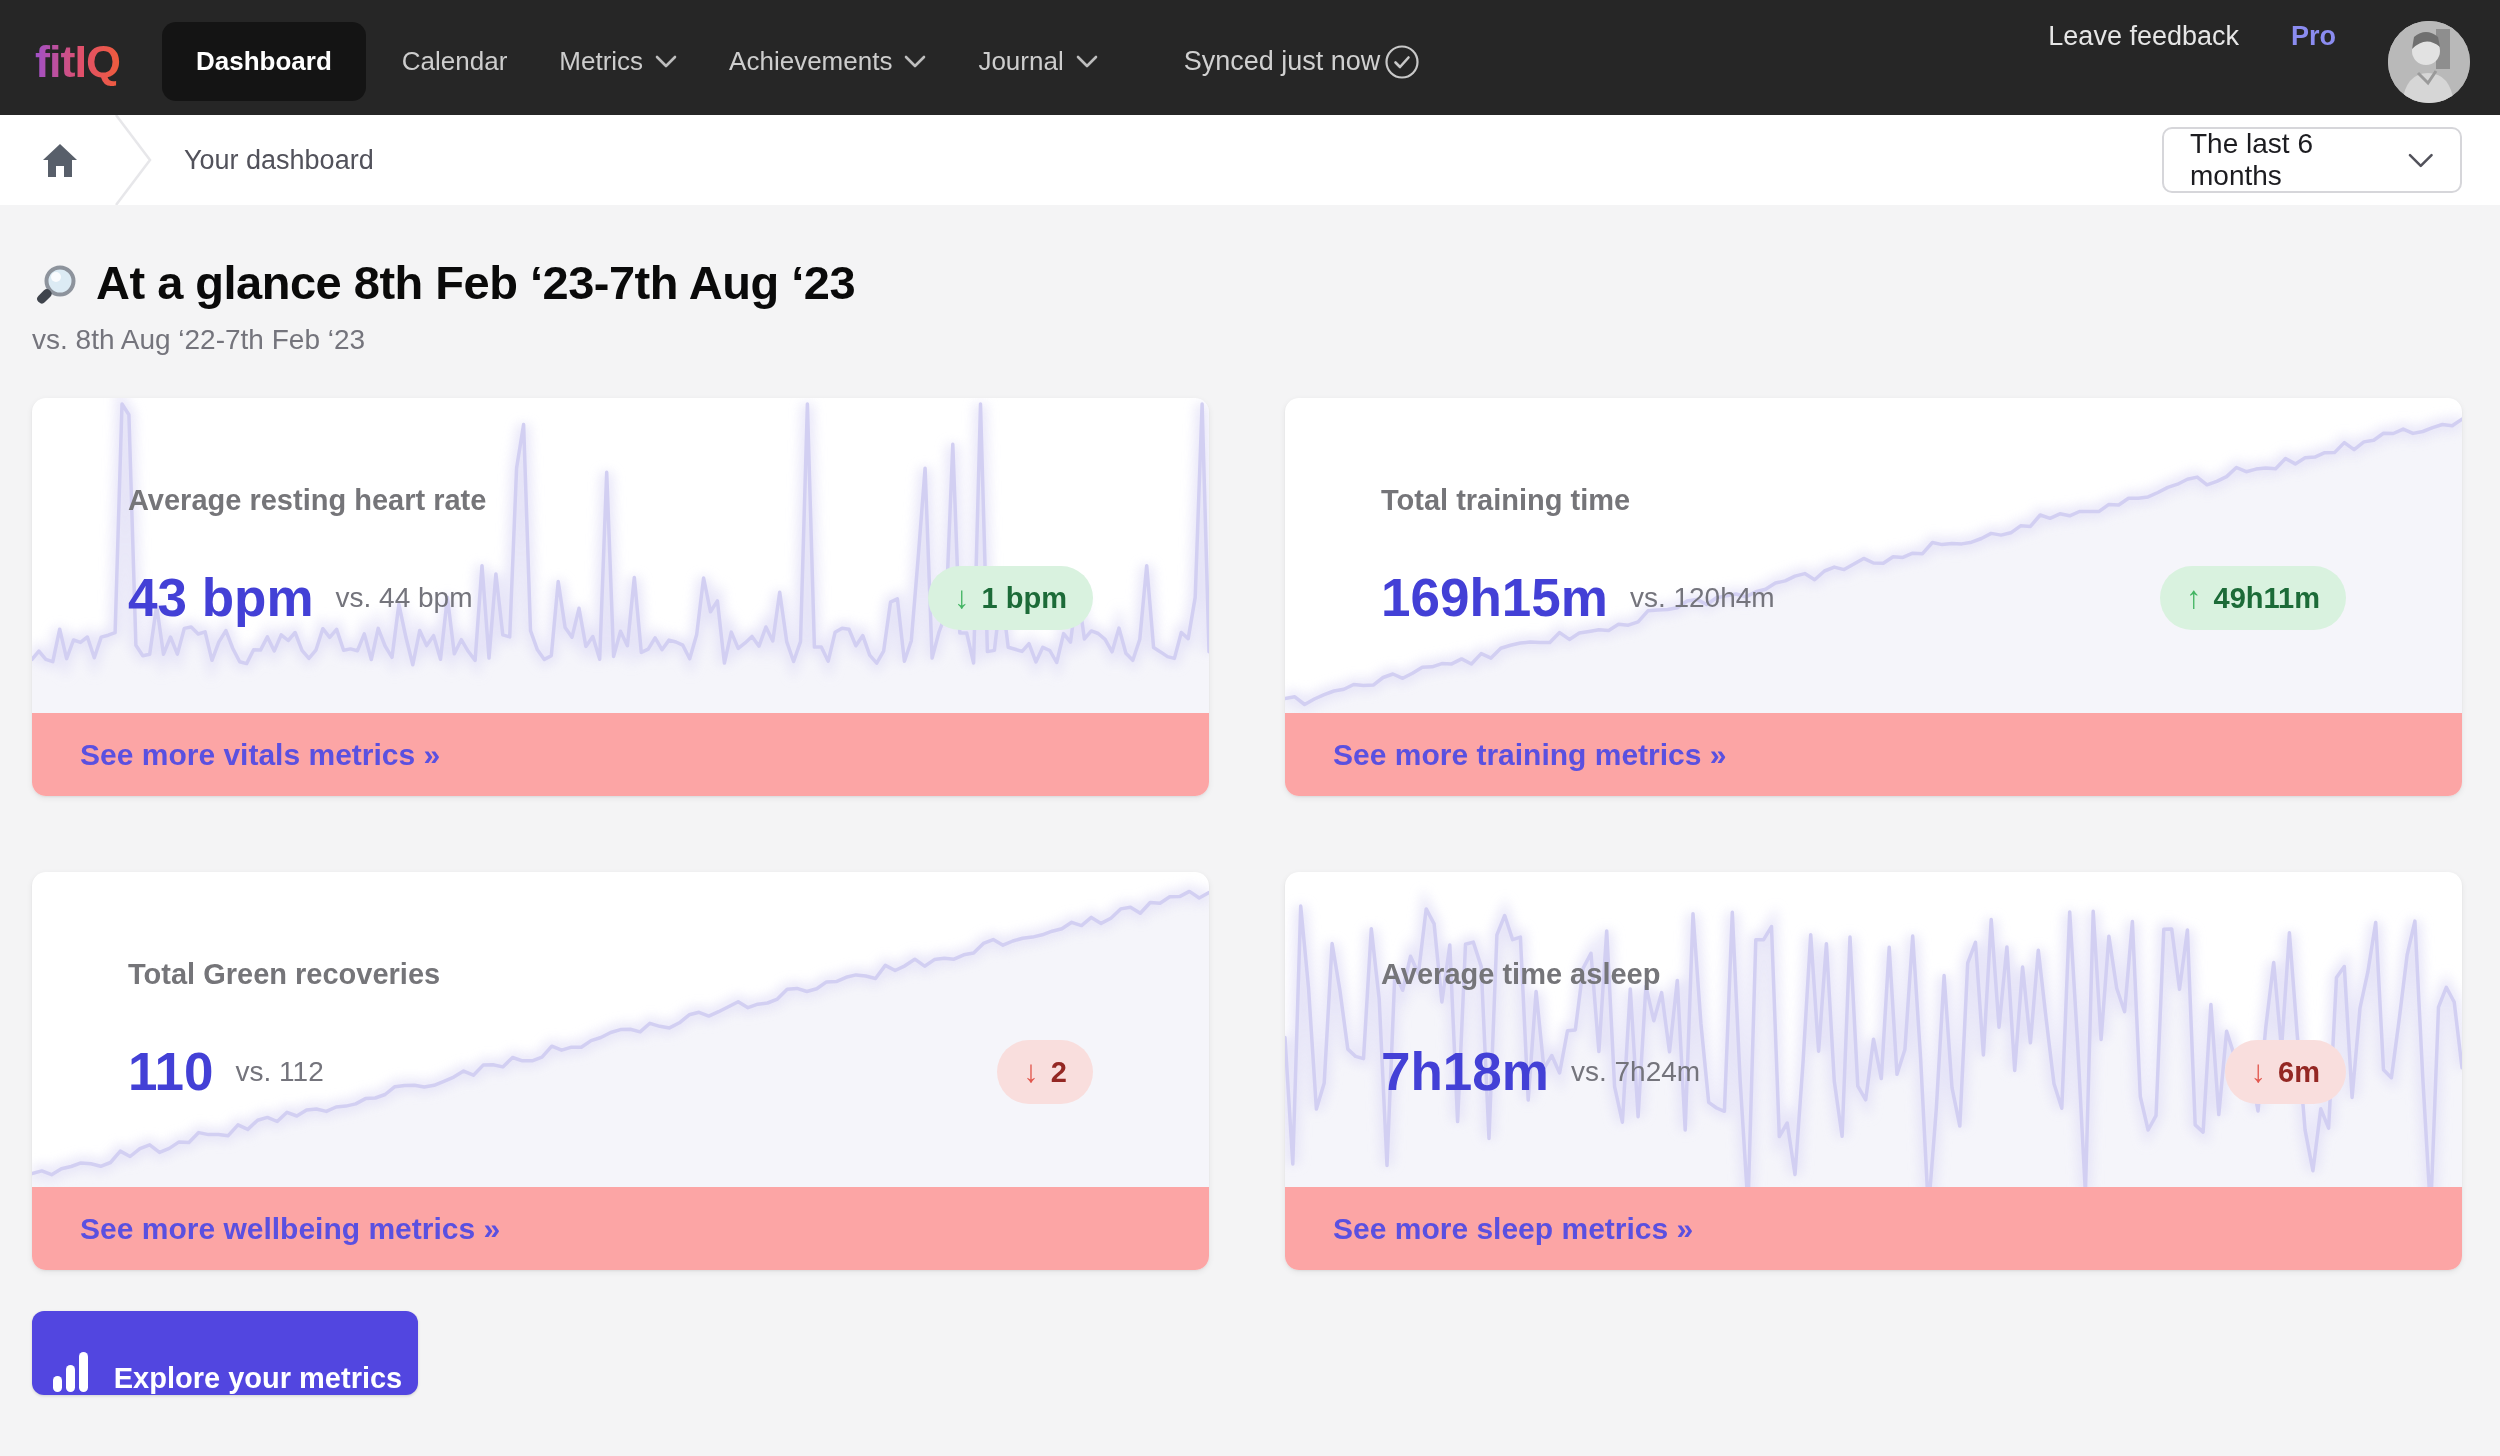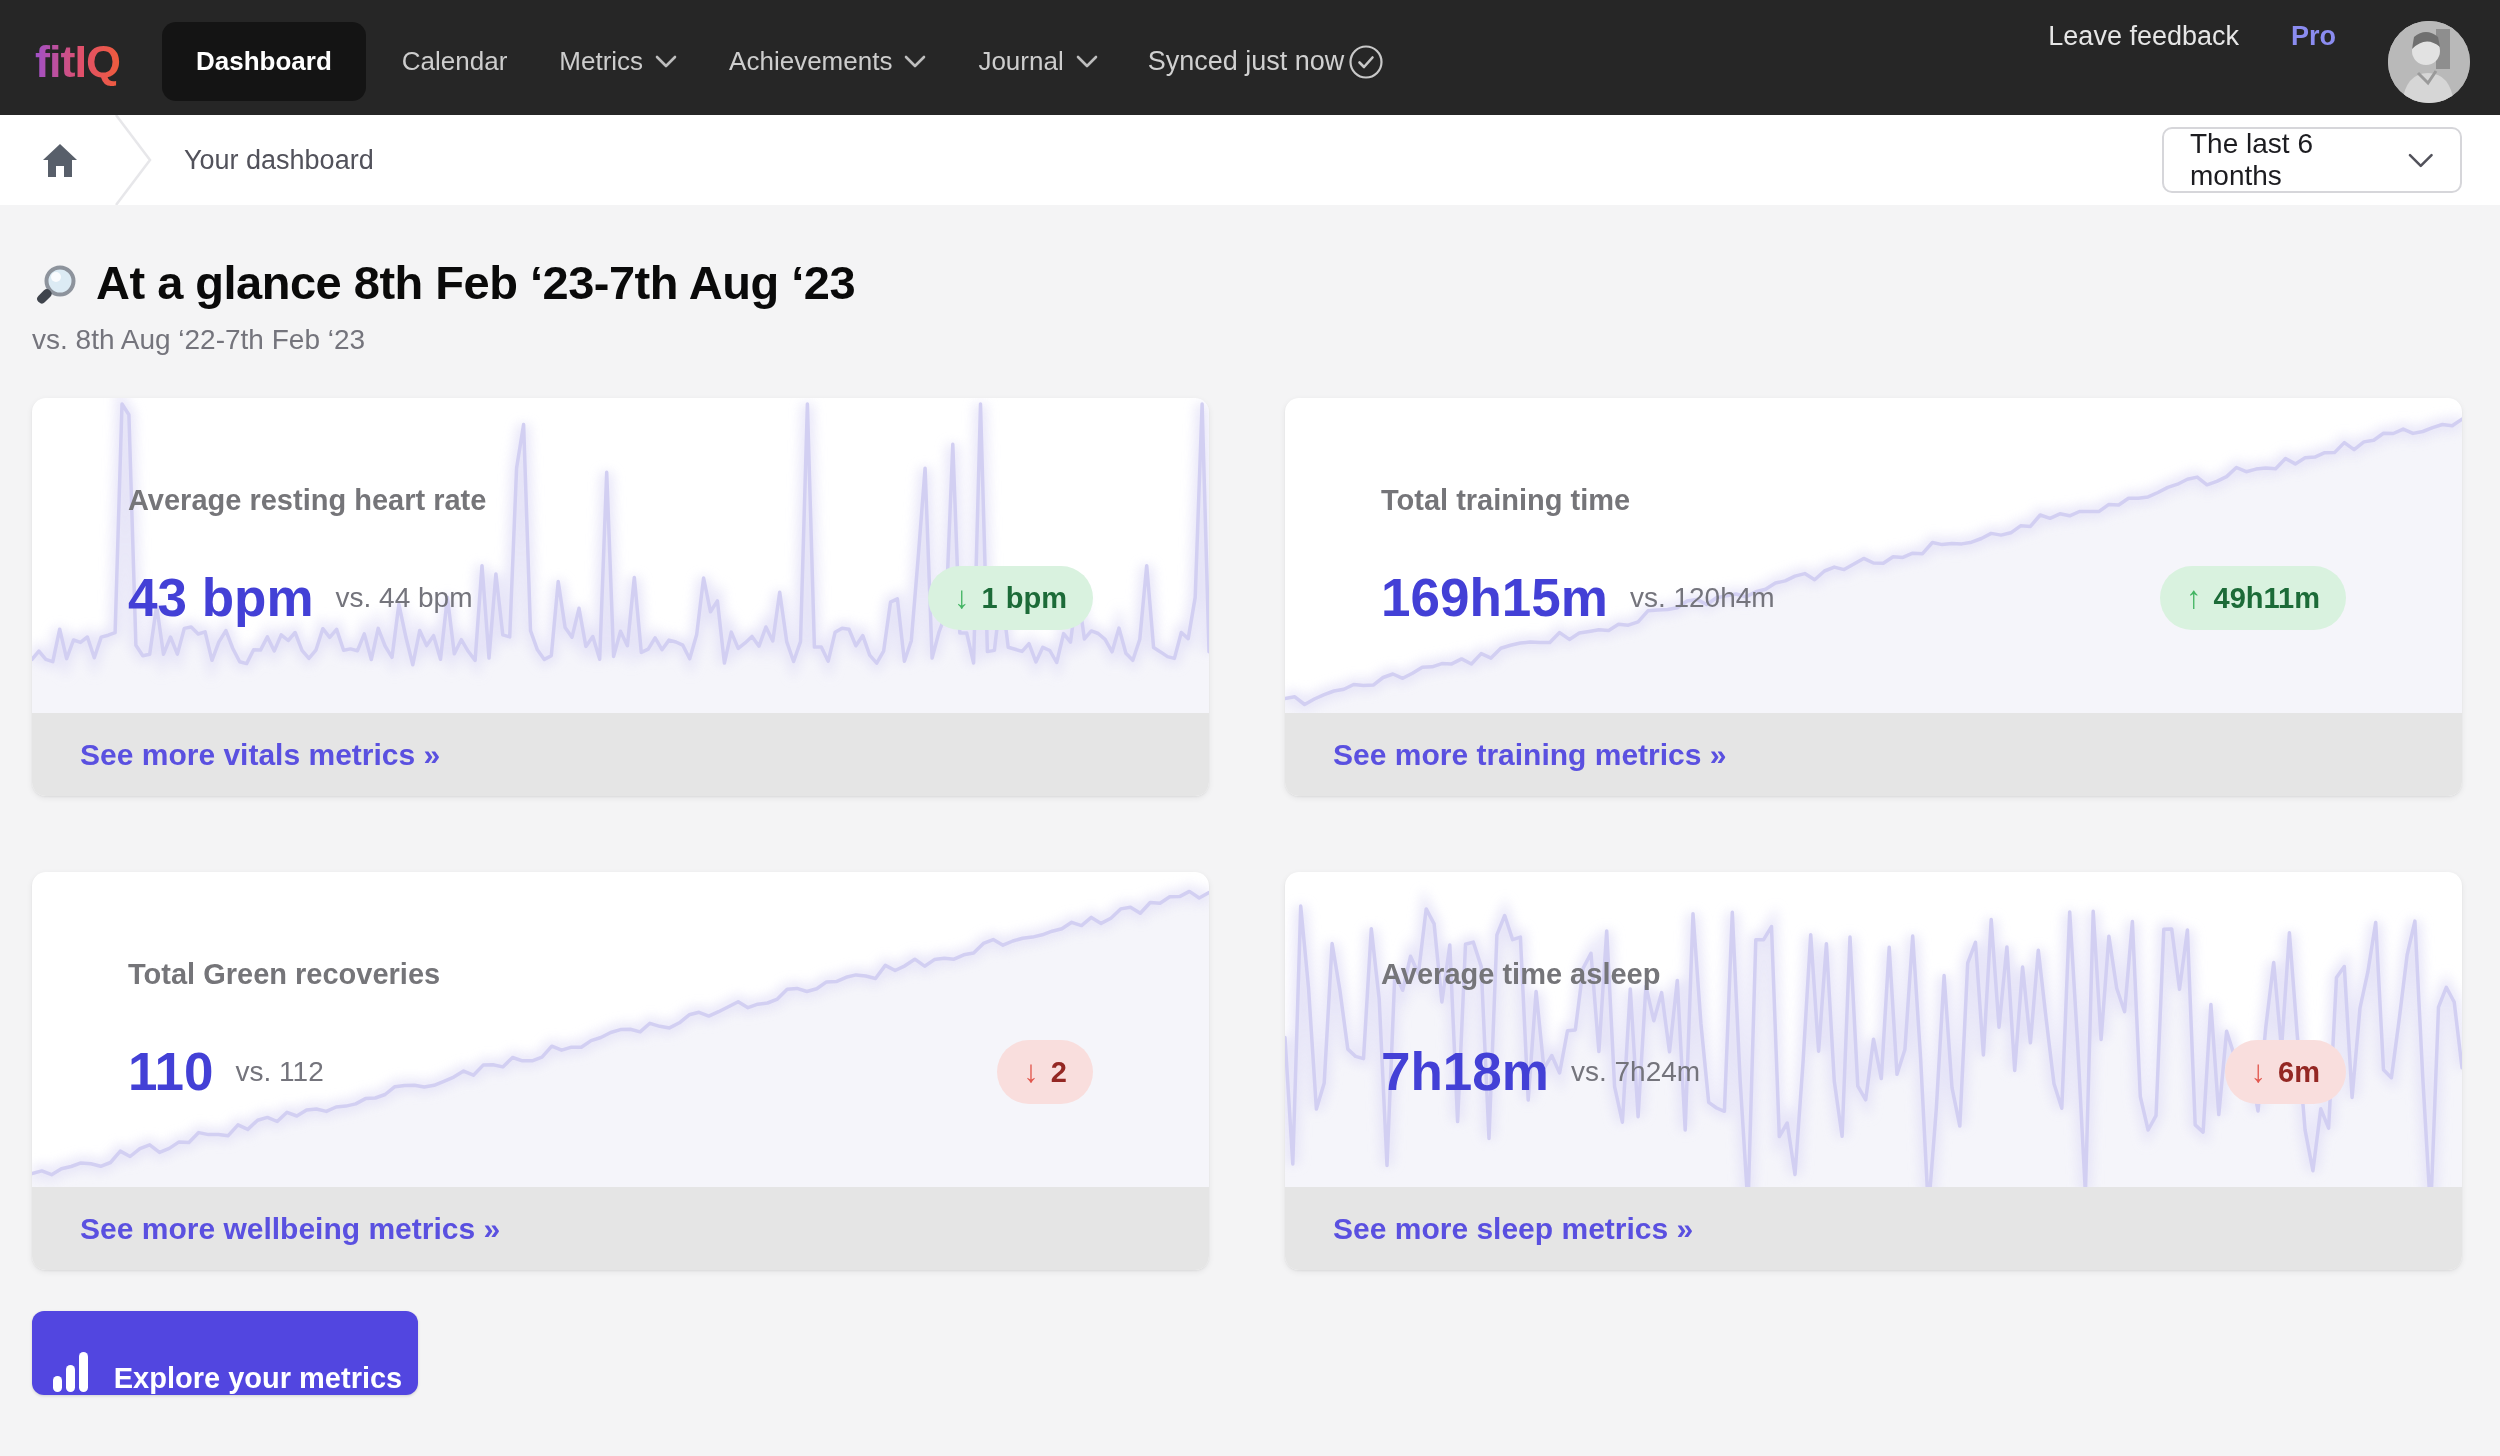--- a/index.html
+++ b/index.html
@@ -27,21 +27,21 @@
     font-size:26px; color:#cdcdcd; cursor:pointer;
     padding:0 16px; margin:16px 10px;
     display:flex; align-items:center; gap:12px; white-space:nowrap;
   }
   .nav-item.active {
     background:#141414; color:#ffffff; border-radius:14px;
     padding:24px 34px; font-weight:bold;
   }
   .chev-down { width:22px; height:13px; }
   .chev-down path { stroke:#bdbdbd; stroke-width:2.6; fill:none; stroke-linecap:round; stroke-linejoin:round; }
-  .sync { margin-left:24px; display:flex; align-items:center; gap:4px; color:#d0d0d0; font-size:27px; white-space:nowrap; }
+  .sync { margin-left:60px; display:flex; align-items:center; gap:4px; color:#d0d0d0; font-size:27px; white-space:nowrap; }
   .sync-icon { width:36px; height:36px; }
   .sync-icon circle { stroke:#c8c8c8; stroke-width:2.2; fill:none; }
   .sync-icon path { stroke:#c8c8c8; stroke-width:2.6; fill:none; stroke-linecap:round; stroke-linejoin:round; }
   .nav-right { margin-left:auto; display:flex; gap:52px; }
   .feedback { font-size:27px; color:#e6e6e6; cursor:pointer; white-space:nowrap; }
   .plan { font-size:27px; font-weight:bold; color:#8b8cf0; cursor:pointer; }
   .avatar {
     width:82px; height:82px; border-radius:50%; overflow:hidden; cursor:pointer;
     background:radial-gradient(circle at 38% 30%, #e9e9e9 0%, #c2c2c2 45%, #8f8f8f 80%, #707070 100%);
     position:relative;
@@ -95,21 +95,21 @@
     display:inline-flex; align-items:center; gap:12px;
     padding:0 26px; border-radius:32px; font-size:29px; font-weight:bold;
   }
   .badge .arrow { font-size:31px; font-weight:normal; }
   .badge.good { background:#d9f2df; color:#1c6b38; }
   .badge.good .arrow { color:#43b563; }
   .badge.bad { background:#f9dedd; color:#942723; }
   .badge.bad .arrow { color:#e2574e; }
   .card-footer {
     position:absolute; left:0; right:0; bottom:0; height:83px;
-    background:#e5e5e5; display:flex; align-items:center; padding:0 48px;
+    background:#fca5a5; display:flex; align-items:center; padding:0 48px;
   }
   .see-more { font-size:30px; font-weight:bold; color:#5a50e0; text-decoration:none; cursor:pointer; }
   
   .explore-btn {
     margin-top:41px; width:386px; height:84px;
     background:#5246e0; border:none; border-radius:12px; cursor:pointer;
     display:flex; align-items:flex-end; justify-content:center; gap:20px;
     color:#ffffff; font-size:29px; font-weight:bold;
     font-family:"Liberation Sans", sans-serif;
     box-shadow:0 1px 3px rgba(0,0,0,.15);

